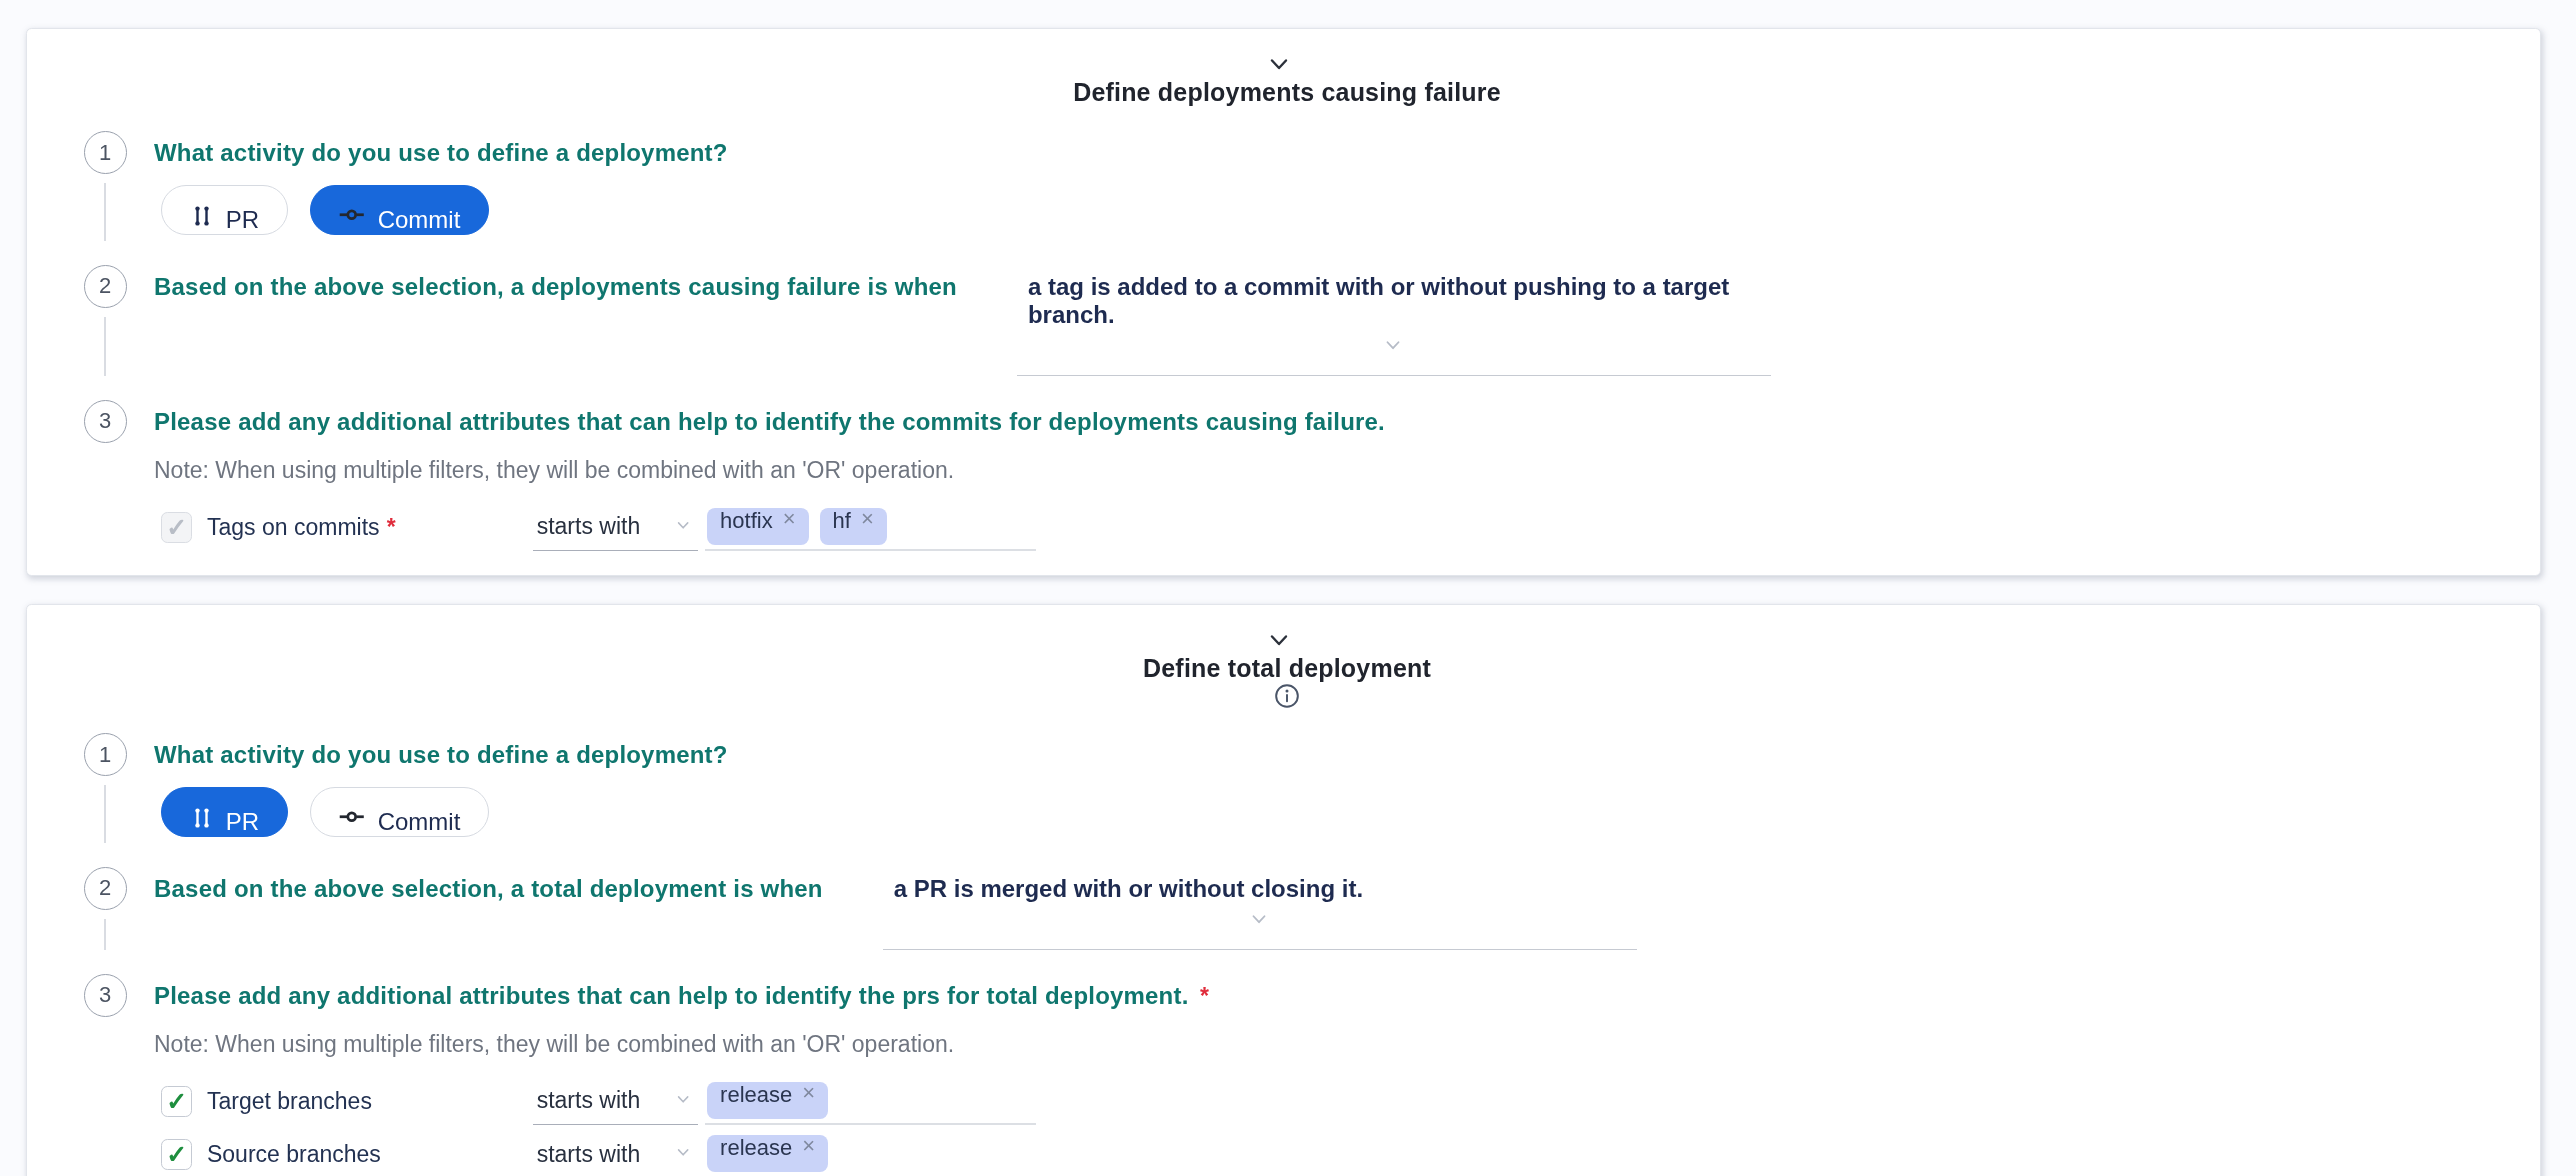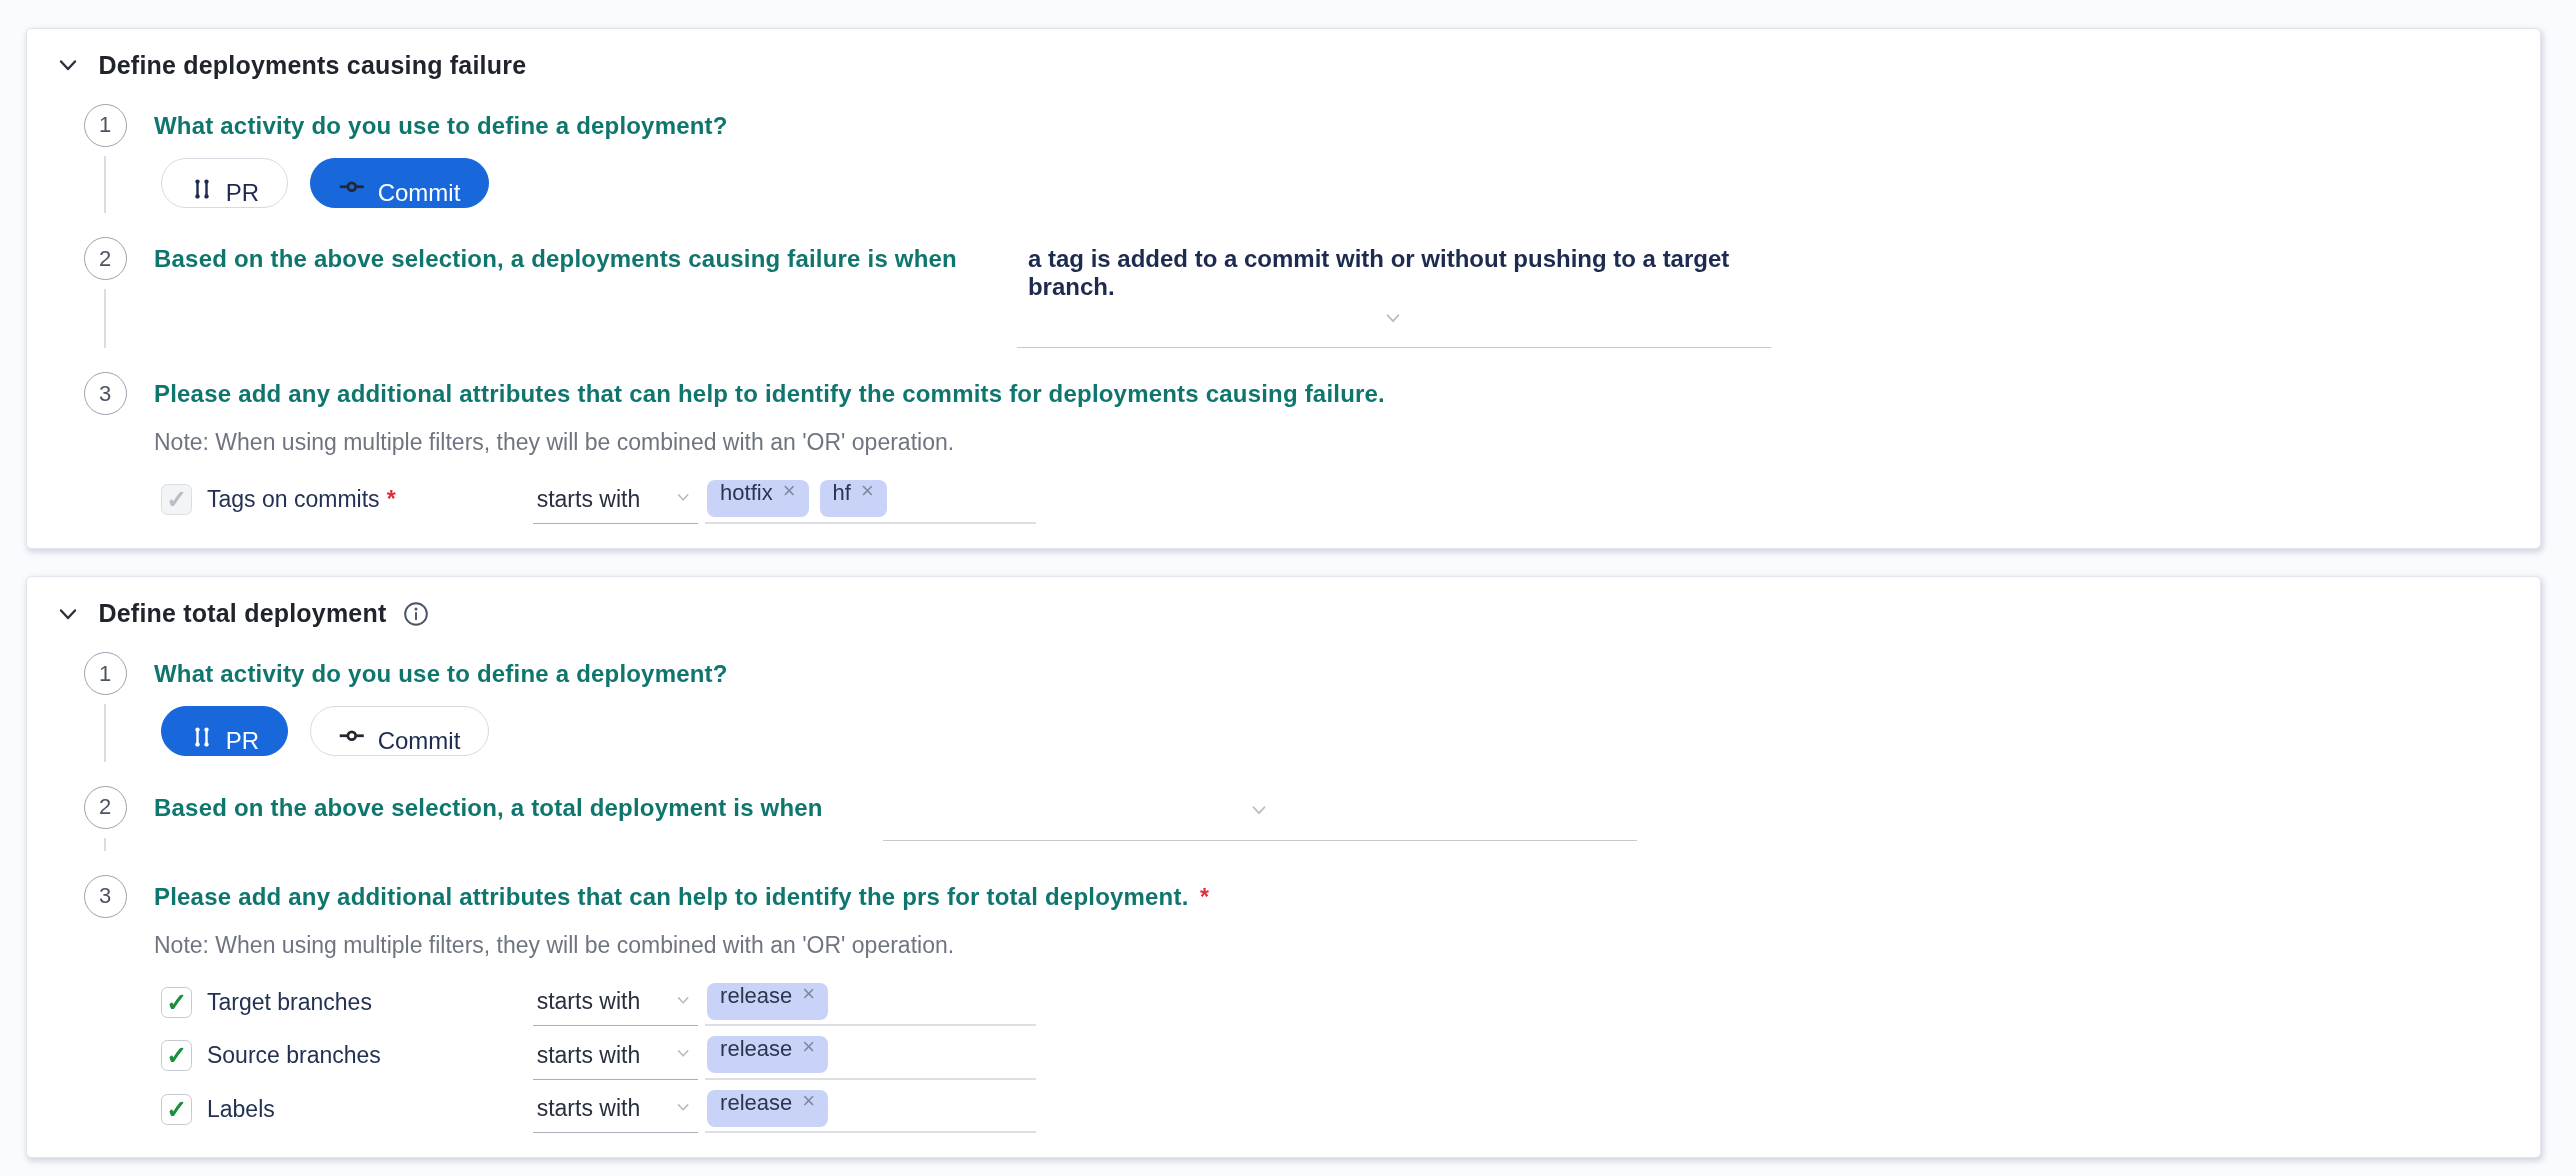--- a/index.html
+++ b/index.html
@@ -15,21 +15,21 @@
   
   .panel {
     background:#ffffff;
     border:0.9px solid #e2e5eb;
     border-radius:5.5px;
     box-shadow:1.8px 2.8px 6.4px rgba(96,106,128,0.28);
     padding:22px 37px 24px 27.5px;
   }
   .panel + .panel { margin-top:27.5px; }
 
-  .panel-header { display:flex; align-items:center; }
+  .panel-header { display:flex; align-items:center;flex-direction:column; }
   .chev-btn { width:27.5px; height:27.5px; display:flex; align-items:center; justify-content:center; cursor:pointer; background:none; border:none; padding:0; }
   .panel-title { font-size:25px; font-weight:700; color:#20242d; margin-left:16.5px; letter-spacing:0.2px; }
   .hdr-info { margin-left:16.5px; color:#4a5568; display:flex; align-items:center; }
 
   .steps { margin:24px 0 0 29px; }
   .step { display:flex; }
   .step + .step { margin-top:24px; }
   .rail { width:43px; display:flex; flex-direction:column; align-items:center; flex-shrink:0; }
   .circle {
     width:43px; height:43px; border:1.8px solid #9aa1ad; border-radius:50%;
@@ -273,20 +273,21 @@
 
       <div class="step">
         <div class="rail">
           <div class="circle">2</div>
           <div class="rail-line"></div>
         </div>
         <div class="step-body">
           <div class="step2-row">
             <span class="step-title">Based on the above selection, a total deployment is when</span>
             <div class="select-lg">
+              <span>a PR is merged with or without closing it.</span>
               <span class="sel-chev">
                 <svg width="22" height="22" viewBox="0 0 24 24" fill="none">
                     <polyline points="6,9 12,15.5 18,9" stroke="currentColor" stroke-width="2" stroke-linecap="round" stroke-linejoin="round"></polyline>
                   </svg>
               </span>
             </div>
           </div>
         </div>
       </div>
 

